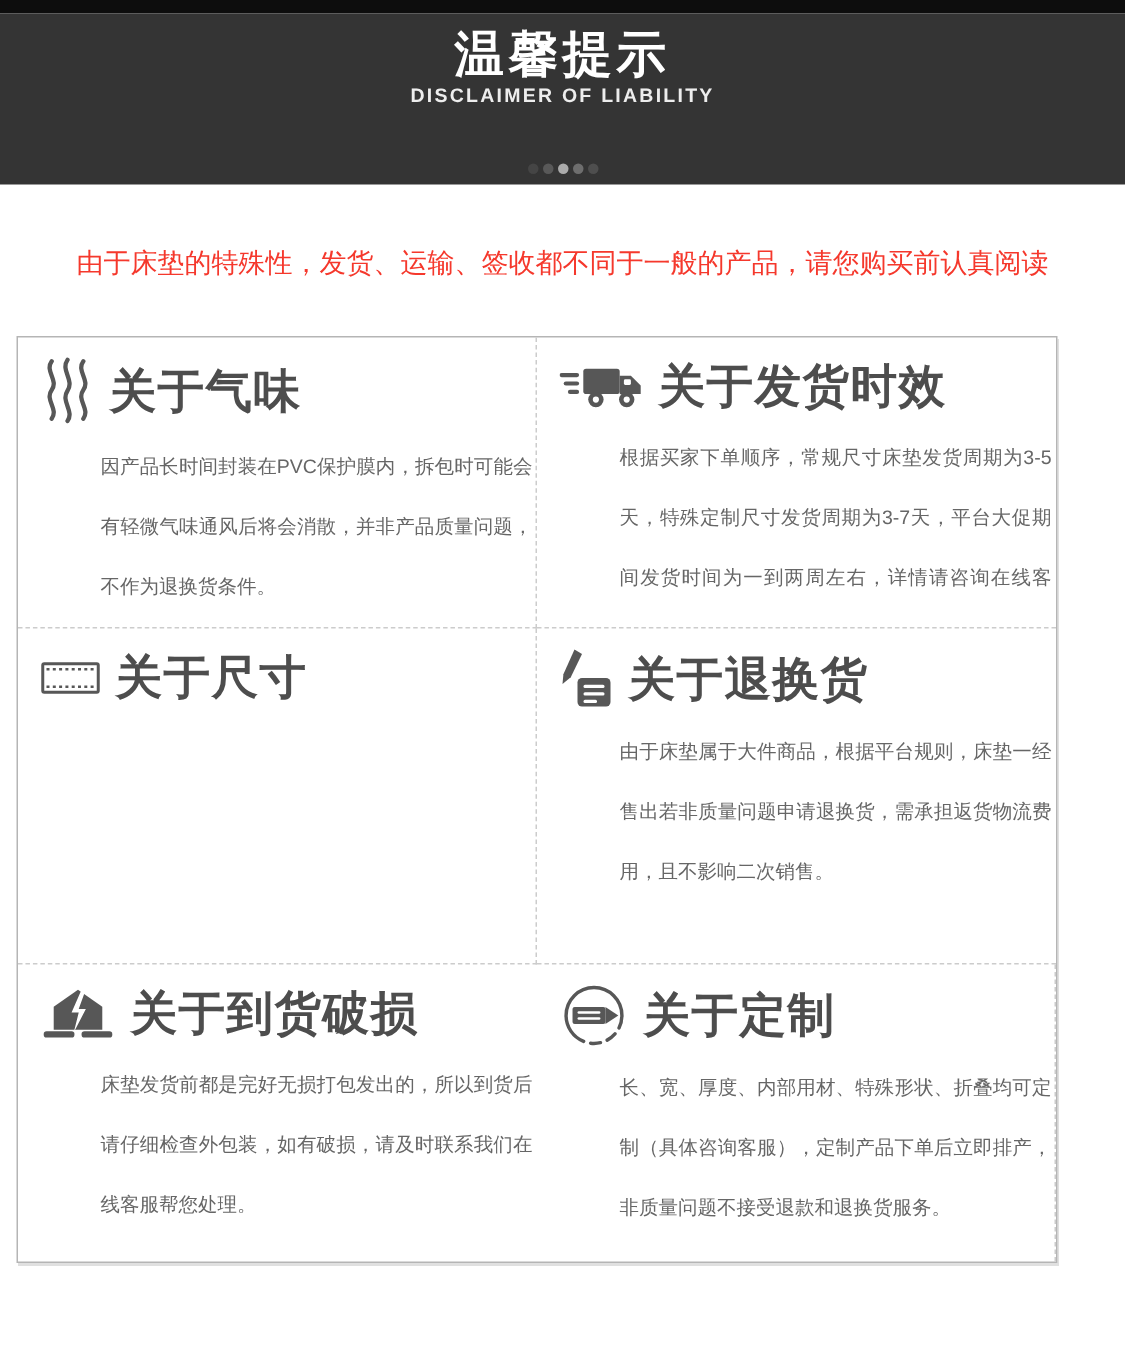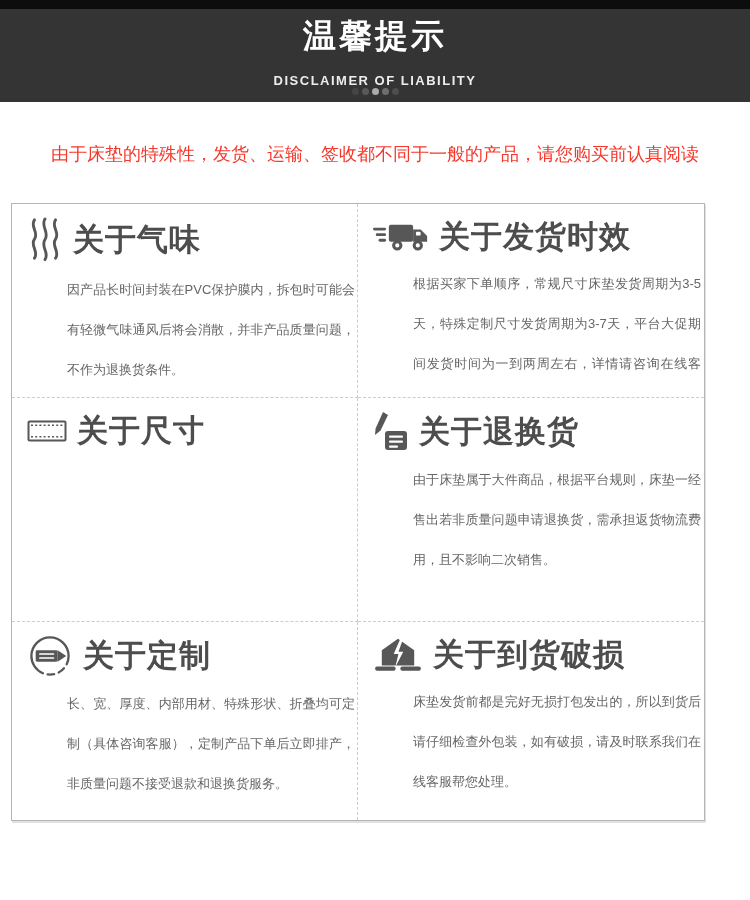--- a/index.html
+++ b/index.html
@@ -8,28 +8,28 @@
     --border-solid:#b5b5b5; --border-dash:#cccccc;
   }
   *{margin:0;padding:0;box-sizing:border-box;}
   html,body{background:#fff;}
   body{
     width:750px;height:900px;overflow:hidden;
     font-family:"Liberation Sans","DejaVu Sans",sans-serif;
   }
   
   .topbar{height:9px;background:var(--topbar);}
-  .band{height:93px;background:var(--band-bg);position:relative;text-align:center;}
+  .band{height:114px;background:var(--band-bg);position:relative;text-align:center;}
   .band-title{
     color:#ffffff;font-size:33px;font-weight:700;letter-spacing:3px;
     padding-top:9px;line-height:36px;
   }
   .band-sub{
     color:#ededed;font-size:13px;font-weight:700;letter-spacing:1.5px;
-    margin-top:19px;
+    margin-top:2px;
   }
   .dots{position:absolute;left:0;right:0;bottom:7px;display:flex;justify-content:center;gap:3px;}
   .dot{width:7px;height:7px;border-radius:50%;display:inline-block;}
   
   .notice{
     margin-top:37px;text-align:center;color:var(--red);
     font-size:18px;line-height:31px;font-weight:400;
   }
   
   .gridbox{
@@ -134,45 +134,45 @@
             <rect fill="#ffffff" x="16" y="24.5" width="14" height="2.2" rx="1"></rect>
             <rect fill="#ffffff" x="16" y="29.5" width="14" height="2.2" rx="1"></rect>
             <rect fill="#ffffff" x="16" y="34.5" width="9" height="2.2" rx="1"></rect>
           </svg>
         </span>
         <h2 class="cell-title">关于退换货</h2>
       </div>
       <p class="cell-body">由于床垫属于大件商品，根据平台规则，床垫一经售出若非质量问题申请退换货，需承担返货物流费用，且不影响二次销售。</p>
     </section>
 
+    <section class="cell row-3">
+      <div class="cell-head">
+        <span class="icon">
+          <svg width="50" height="40" viewBox="0 0 52 42">
+            <path class="fl" d="M9 16L26 4l17 12v16H9z"></path>
+            <path fill="#ffffff" d="M28 5l-6.5 15h5L23 34l8.5-16.5h-5L31 5z"></path>
+            <rect class="fl" x="2" y="33" width="21.5" height="4.5" rx="2"></rect>
+            <rect class="fl" x="28.5" y="33" width="21.5" height="4.5" rx="2"></rect>
+          </svg>
+        </span>
+        <h2 class="cell-title">关于到货破损</h2>
+      </div>
+      <p class="cell-body">床垫发货前都是完好无损打包发出的，所以到货后请仔细检查外包装，如有破损，请及时联系我们在线客服帮您处理。</p>
+    </section>
+
     <section class="cell col-left row-3">
       <div class="cell-head">
         <span class="icon">
           <svg width="46" height="42" viewBox="0 0 48 44">
             <circle class="st" stroke-width="2.4" cx="24" cy="22" r="19.5" stroke-dasharray="86 5 7 5 7 5" stroke-dashoffset="-38" stroke-linecap="round"></circle>
             <rect class="fl" x="9" y="16" width="23" height="12" rx="1.5"></rect>
             <path class="fl" d="M32 16l9 6-9 6z"></path>
             <rect fill="#ffffff" x="12.5" y="19" width="16" height="1.8" rx="0.9"></rect>
             <rect fill="#ffffff" x="12.5" y="23.2" width="16" height="1.8" rx="0.9"></rect>
           </svg>
         </span>
         <h2 class="cell-title">关于定制</h2>
       </div>
       <p class="cell-body">长、宽、厚度、内部用材、特殊形状、折叠均可定制（具体咨询客服），定制产品下单后立即排产，非质量问题不接受退款和退换货服务。</p>
     </section>
 
-    <section class="cell row-3">
-      <div class="cell-head">
-        <span class="icon">
-          <svg width="50" height="40" viewBox="0 0 52 42">
-            <path class="fl" d="M9 16L26 4l17 12v16H9z"></path>
-            <path fill="#ffffff" d="M28 5l-6.5 15h5L23 34l8.5-16.5h-5L31 5z"></path>
-            <rect class="fl" x="2" y="33" width="21.5" height="4.5" rx="2"></rect>
-            <rect class="fl" x="28.5" y="33" width="21.5" height="4.5" rx="2"></rect>
-          </svg>
-        </span>
-        <h2 class="cell-title">关于到货破损</h2>
-      </div>
-      <p class="cell-body">床垫发货前都是完好无损打包发出的，所以到货后请仔细检查外包装，如有破损，请及时联系我们在线客服帮您处理。</p>
-    </section>
-
   </div>
 </div>
 
 </body></html>

